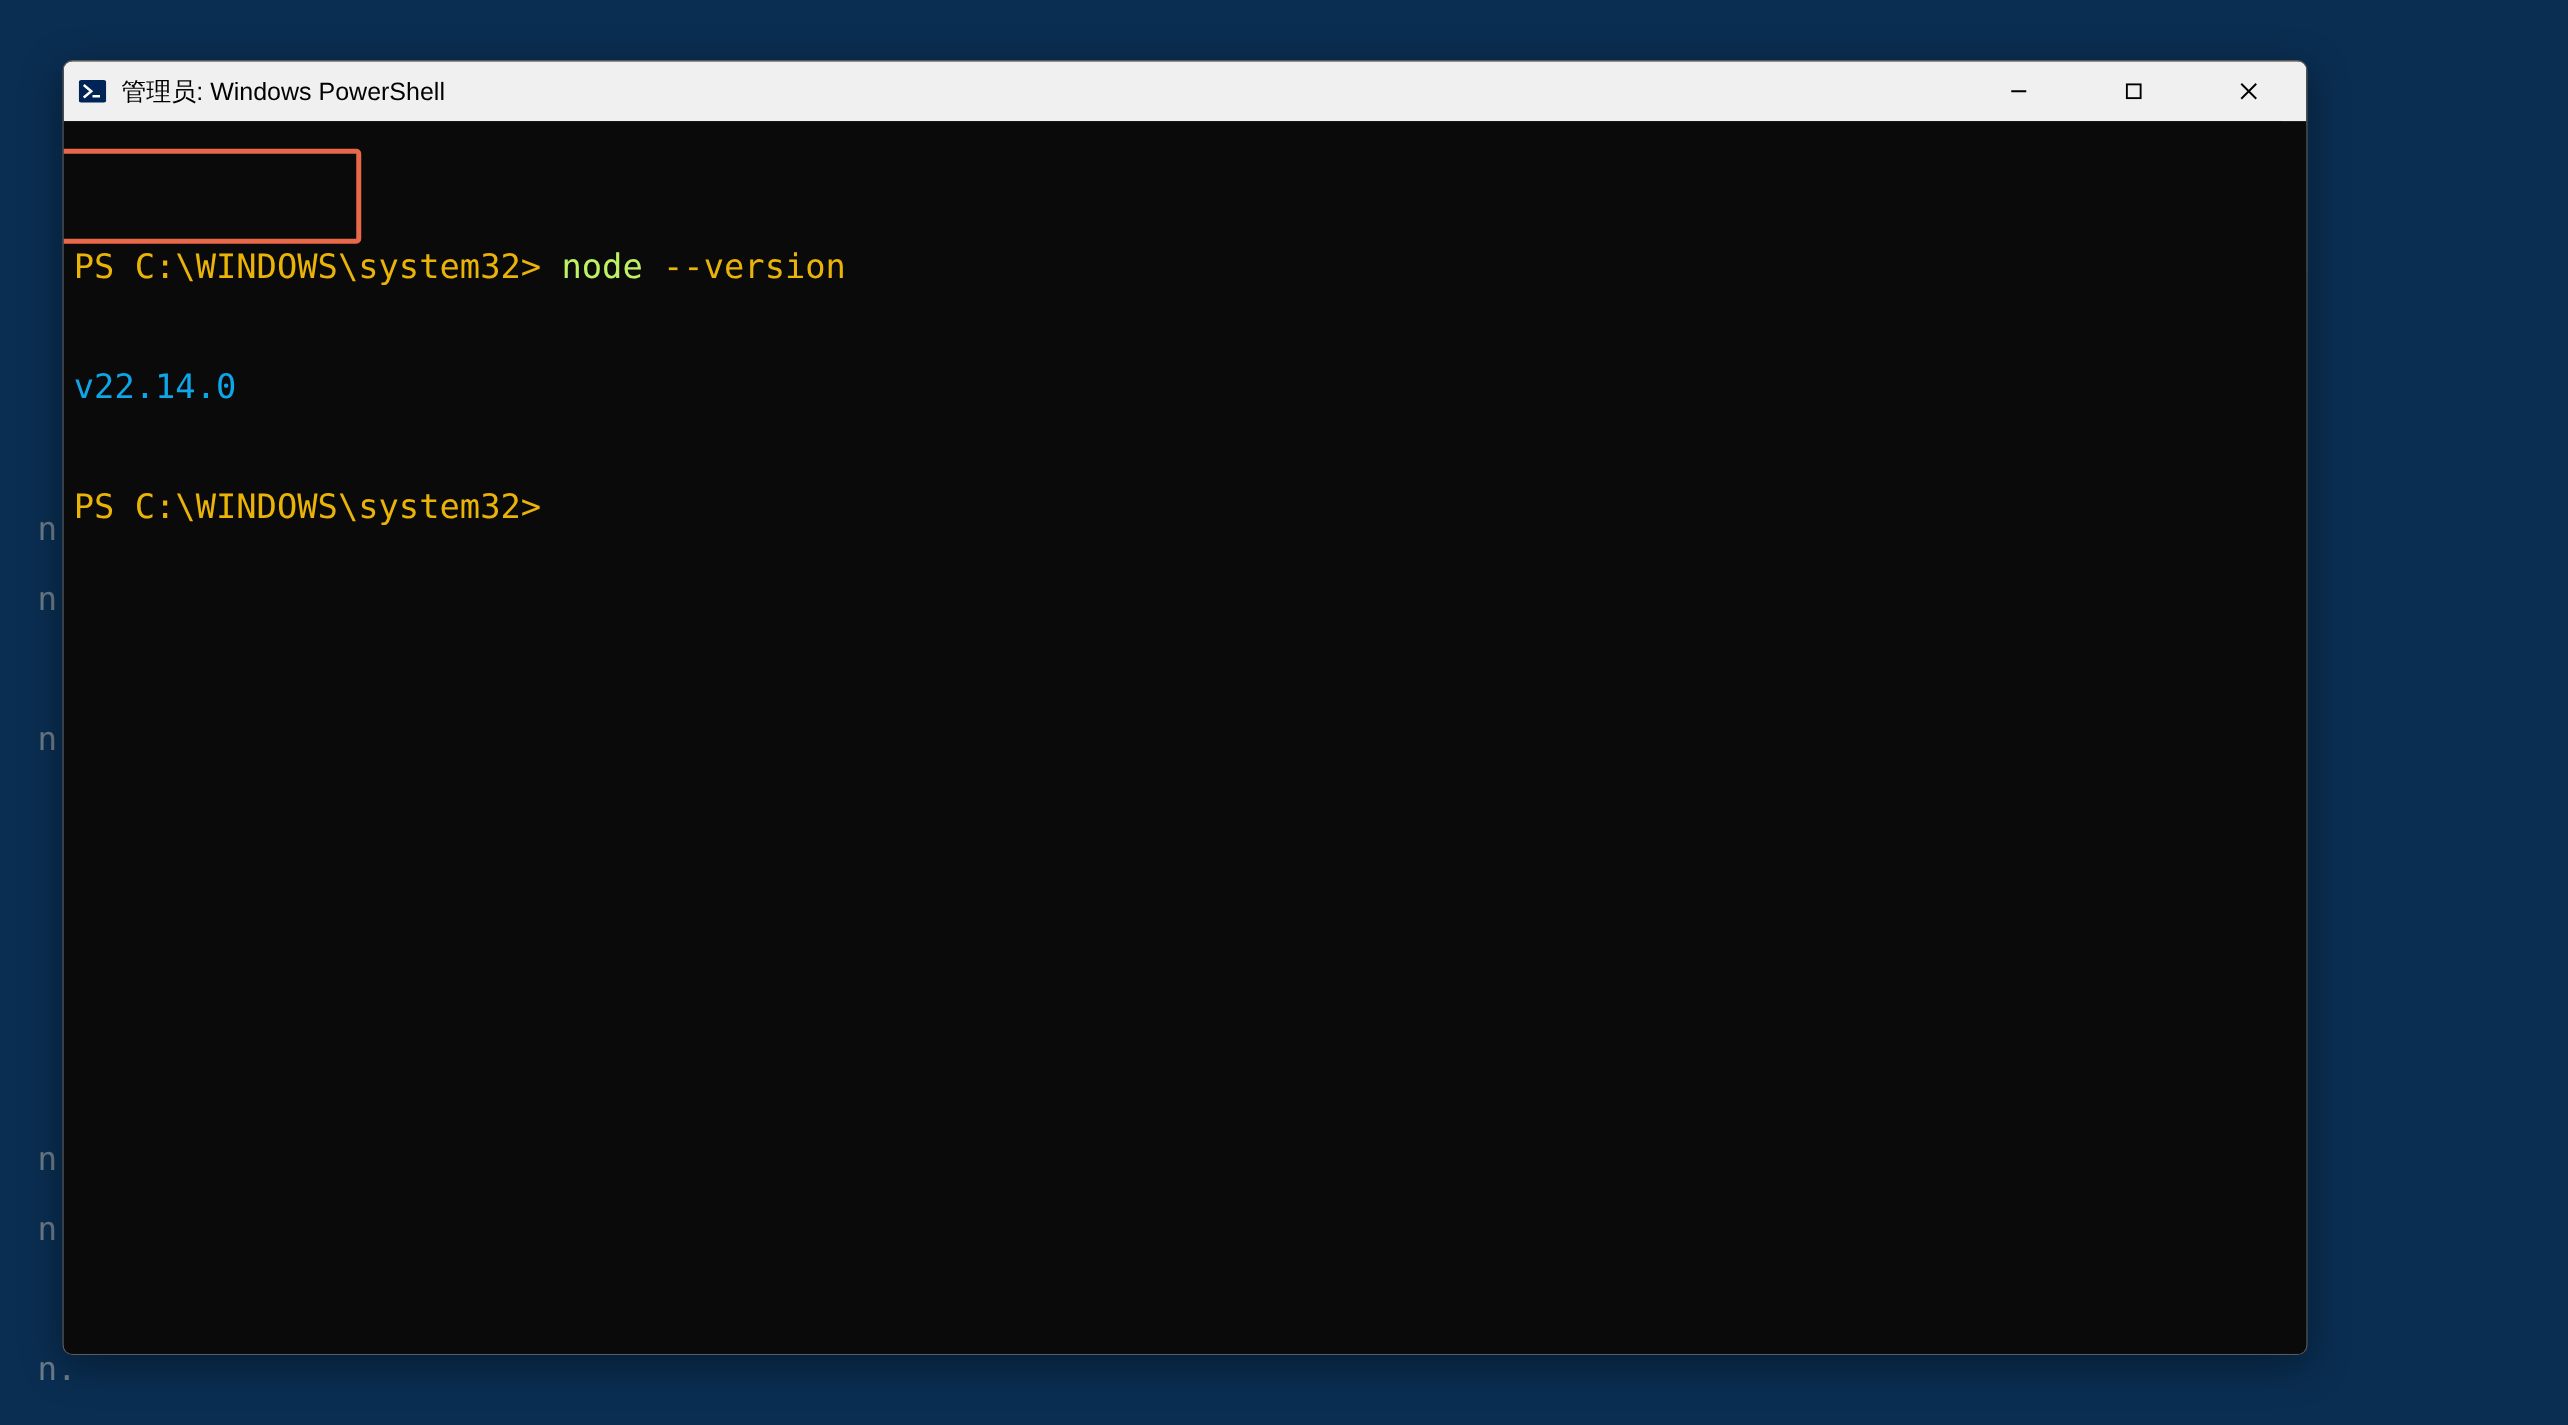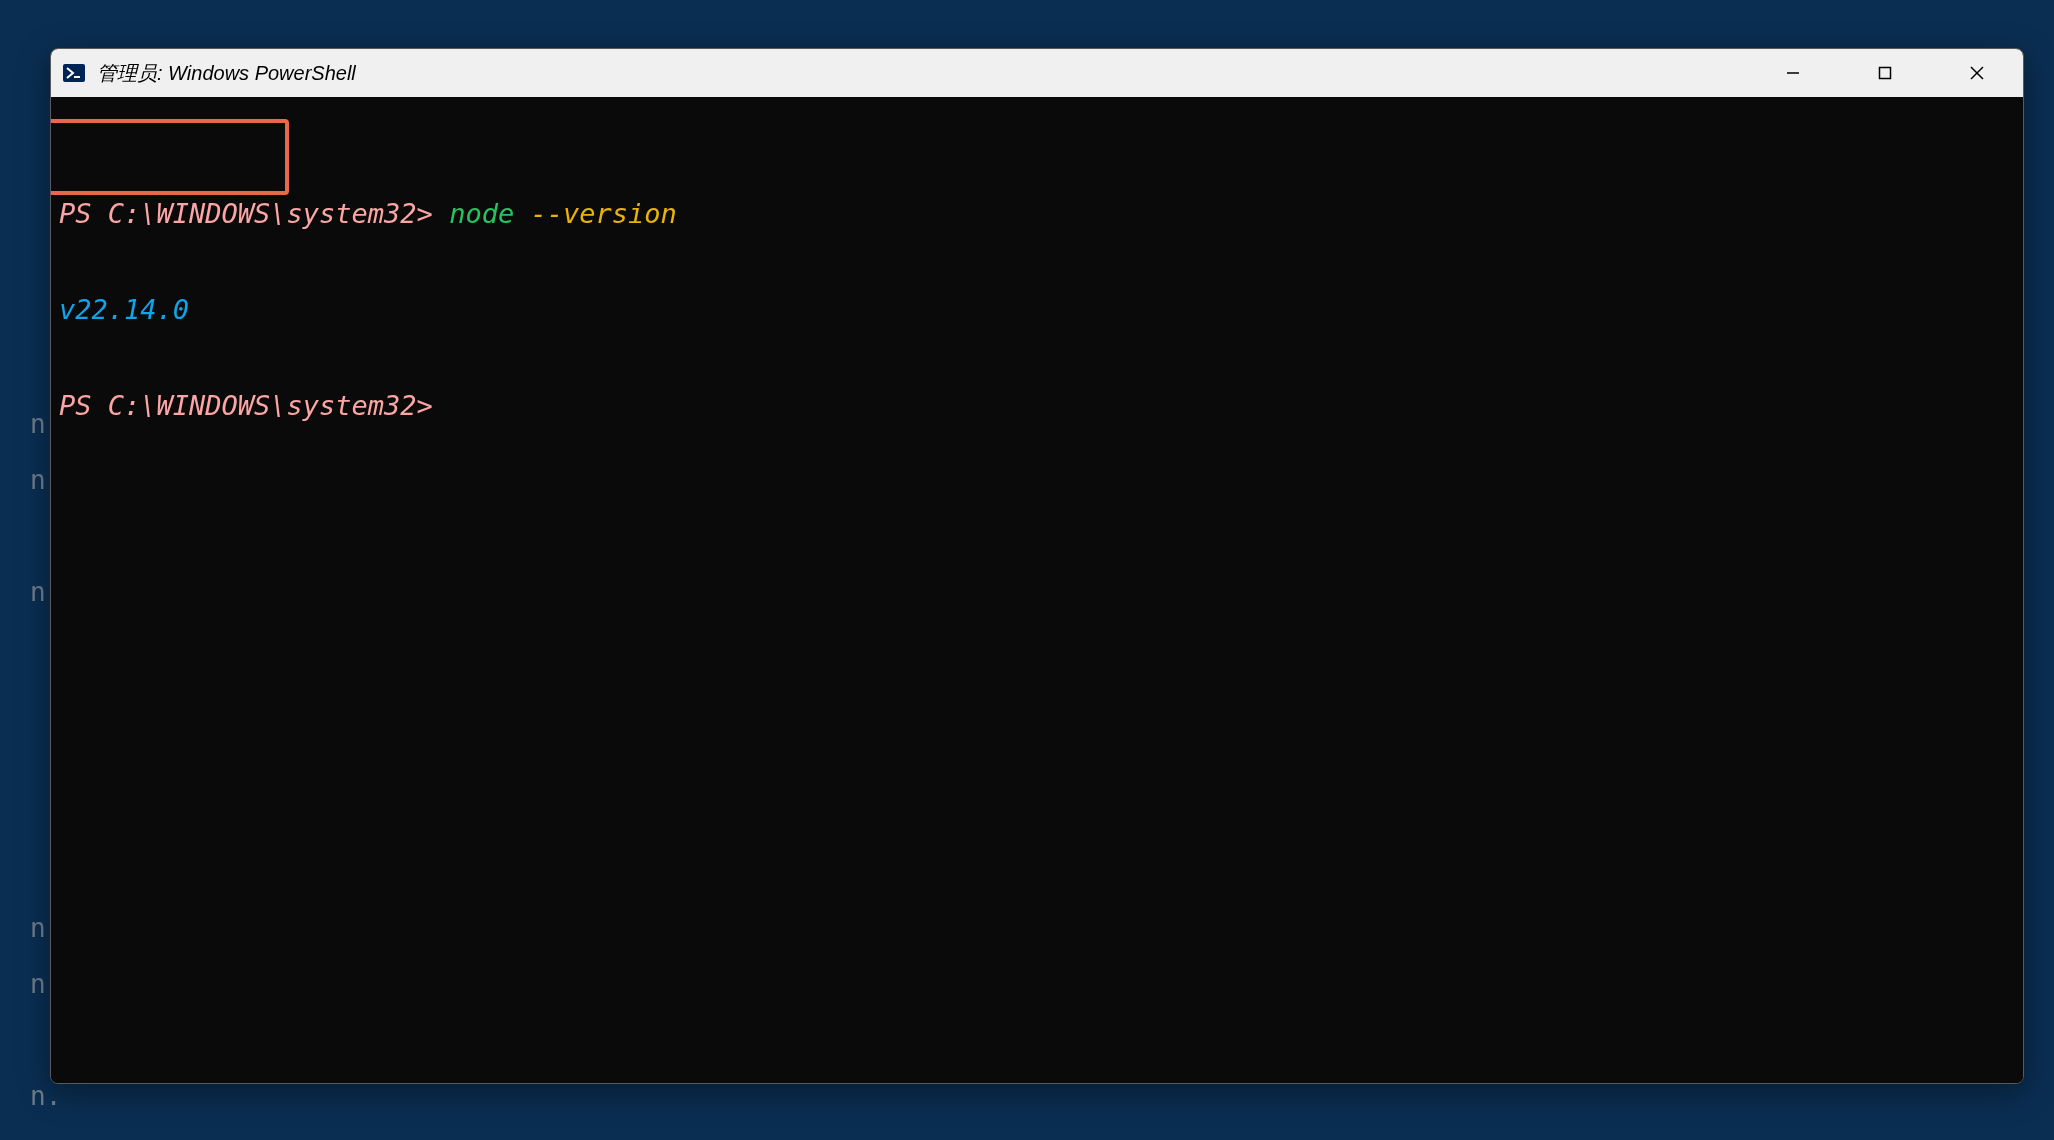--- a/index.html
+++ b/index.html
@@ -23,28 +23,27 @@
       font-family: Consolas, monospace;
       font-size: 26px;
       line-height: 56px;
       white-space: pre;
       opacity: 0.6;
     }
     .ps-window {
       position: absolute;
       left: 50px;
       top: 48px;
-      width: 1974px;
+      width: 1796px;
       height: 1036px;
       background: #000;
       border: 1px solid #5a5a5a;
       border-radius: 8px;
       overflow: hidden;
       box-shadow: 0 8px 32px rgba(0,0,0,0.4);
-      font-style: italic;
     }
     .title-bar {
       height: 48px;
       background: #f0f0f0;
       display: flex;
       align-items: center;
       padding-left: 12px;
     }
     .title-bar-icon {
       width: 22px;
@@ -79,24 +78,24 @@
       color: #cccccc;
       background: #0a0a0a;
       height: calc(100% - 48px);
       position: relative;
       white-space: pre;
     }
     .term-line {
       display: block;
     }
     .prompt-path {
-      color: #fca5a5;
+      color: #eab308;
     }
     .command-text {
-      color: #22c55e;
+      color: #bef264;
     }
     .flag-text {
       color: #eab308;
     }
     .output-text {
       color: #0ea5e9;
     }
     .highlight-box {
       position: absolute;
       left: -22px;

